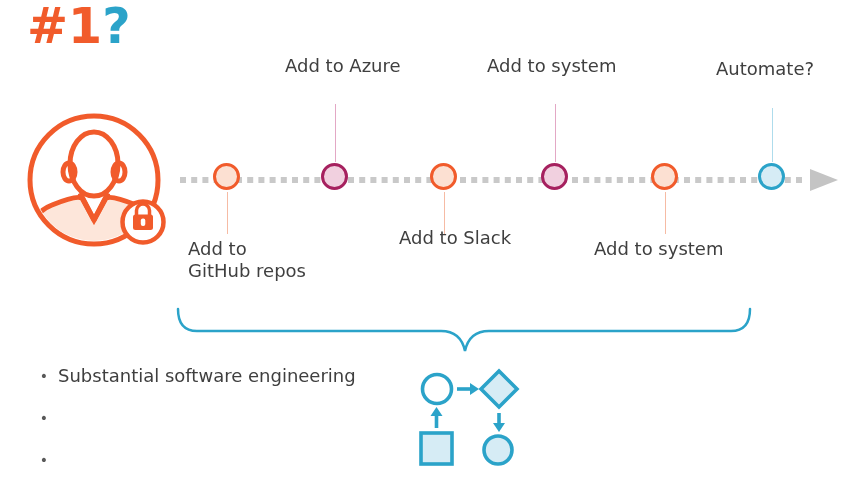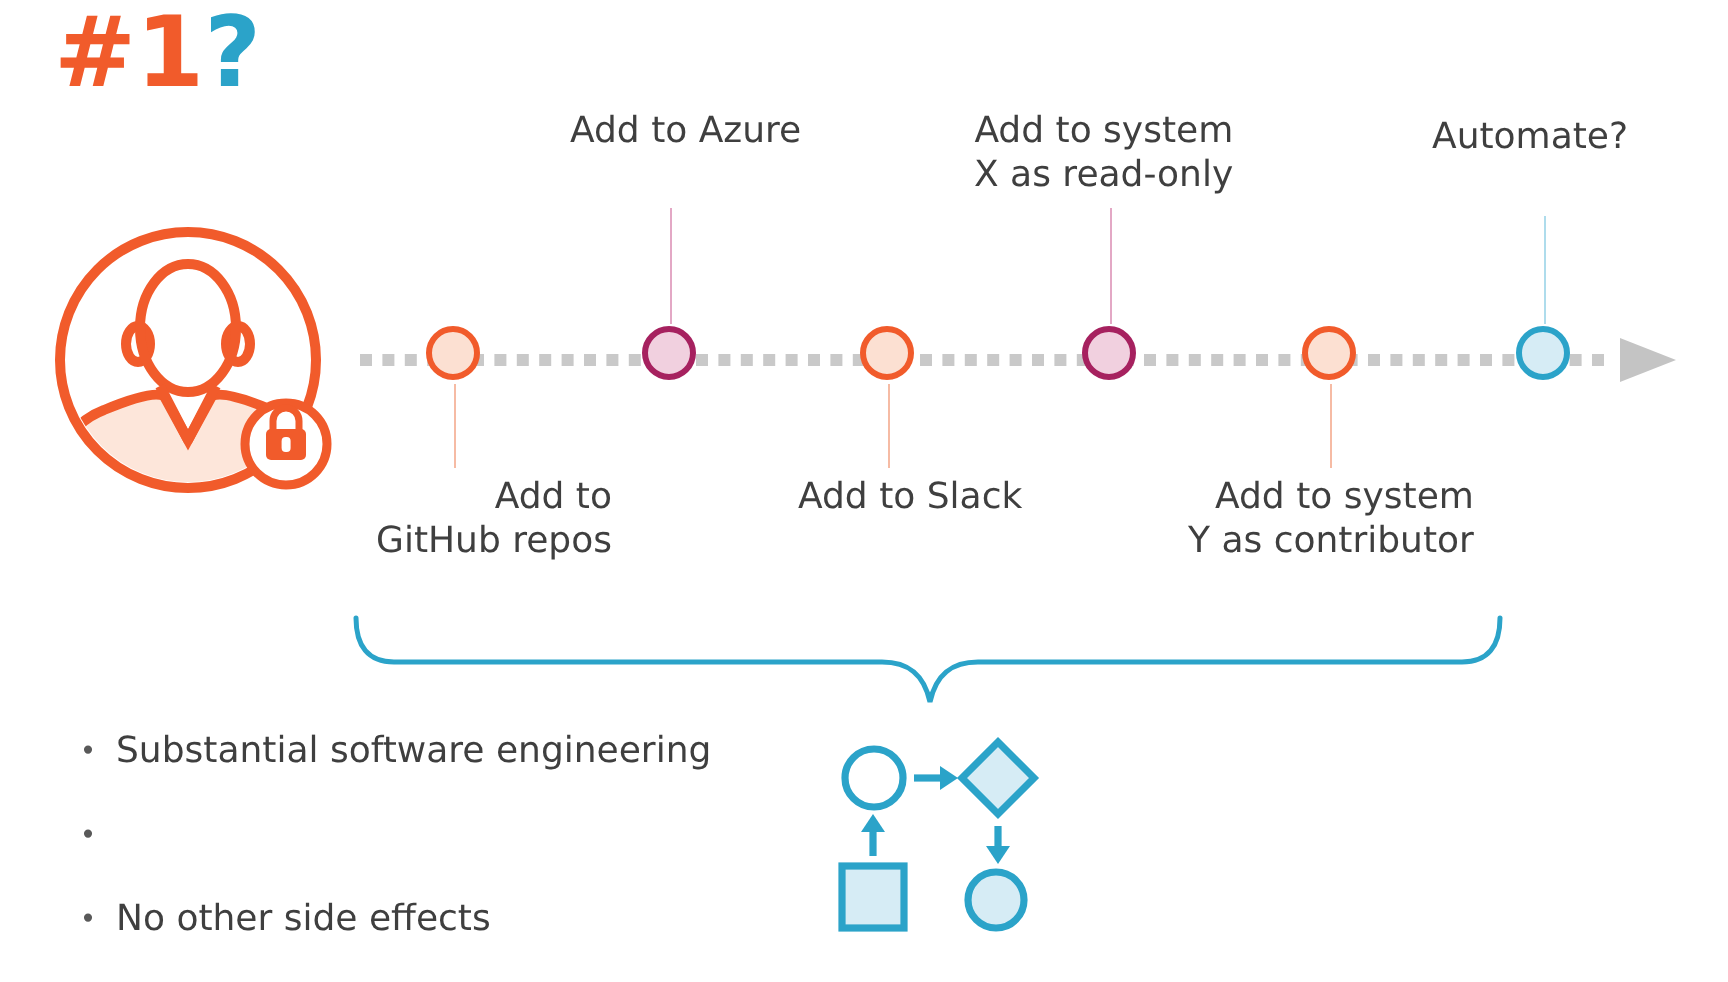--- a/index.html
+++ b/index.html
@@ -19,21 +19,21 @@
   .dot { position:absolute; width:21px; height:21px; border-radius:50%; box-sizing:content-box; border:3px solid #000; }
   .dot.orange  { border-color:var(--orange,#F15B2B);  background:var(--orange-fill,#FCE0D2); }
   .dot.magenta { border-color:var(--magenta,#A6215F); background:var(--magenta-fill,#F1D0DF); }
   .dot.blue    { border-color:var(--blue,#2BA3C9);    background:var(--blue-fill,#D6ECF5); }
 
   .leader { position:absolute; width:1px; }
   .leader.orange  { background:#F6BBA4; }
   .leader.magenta { background:#E3A8C5; }
   .leader.blue    { background:#AEDCEC; }
 
-  .ms-label { position:absolute; font-size:18px; line-height:22px; color:var(--text,#3f3f3f); white-space:nowrap;text-align:right; }
+  .ms-label { position:absolute; font-size:18px; line-height:22px; color:var(--text,#3f3f3f); white-space:nowrap; }
   .ms-label span { display:block; }
 
   .brace-svg { position:absolute; left:170px; top:303px; }
   .brace-path { fill:none; stroke:var(--blue,#2BA3C9); stroke-width:2.5; stroke-linecap:round; }
 
   .bullets { position:absolute; left:30px; top:364px; }
   .bullet-row { display:flex; align-items:flex-start; height:42px; font-size:18px; color:var(--text,#3f3f3f); }
   .bullet-glyph { width:28px; text-align:center; color:#595959; font-size:14px; line-height:24px; }
   .bullet-text { line-height:23px; }
 
@@ -93,53 +93,50 @@
   <div class="dot orange" style="left:430px; top:163px;"></div>
   <div class="dot magenta" style="left:541px; top:163px;"></div>
   <div class="dot orange" style="left:651px; top:163px;"></div>
   <div class="dot blue" style="left:758px; top:163px;"></div>
 
   <div class="ms-label" style="left:285px; top:55px;">
     <span>Add to Azure</span>
   </div>
   <div class="ms-label" style="left:487px; top:55px;">
     <span>Add to system</span>
-    <span>X as read-only</span>
   </div>
   <div class="ms-label" style="left:188px; top:238px;">
     <span>Add to</span>
     <span>GitHub repos</span>
   </div>
 
   <div class="ms-label" style="left:716px; top:58px;">
     <span>Automate?</span>
   </div>
-  <div class="ms-label" style="left:399px; top:238px;">
+  <div class="ms-label" style="left:399px; top:227px;">
     <span>Add to Slack</span>
   </div>
   <div class="ms-label" style="left:594px; top:238px;">
     <span>Add to system</span>
-    <span>Y as contributor</span>
   </div>
 
   <svg class="brace-svg" width="590" height="56" viewBox="0 0 590 56">
     <path class="brace-path" d="M 8,6 C 8,20 14,28 27,28 L 271,28 C 284,28 292,34 295,48 C 298,34 306,28 319,28 L 561,28 C 574,28 580,20 580,6"></path>
   </svg>
 
   <div class="bullets">
     <div class="bullet-row">
       <span class="bullet-glyph">•</span>
       <span class="bullet-text">Substantial software engineering</span>
     </div>
     <div class="bullet-row">
       <span class="bullet-glyph">•</span>
     </div>
     <div class="bullet-row">
       <span class="bullet-glyph">•</span>
-      <span class="bullet-text">No other side effects</span>
     </div>
   </div>
 
   <svg class="flow-svg" width="108" height="108" viewBox="0 0 108 108">
     <circle cx="23" cy="24" r="14.5" class="flow-stroke flow-fill-white"></circle>
     <line x1="43" y1="24" x2="56" y2="24" class="flow-stroke"></line>
     <polygon points="56,18 65,24 56,30" class="flow-head"></polygon>
     <path d="M 85,6 L 103,24 L 85,42 L 67,24 Z" class="flow-stroke flow-fill-light"></path>
     <line x1="85" y1="48" x2="85" y2="58" class="flow-stroke"></line>
     <polygon points="79,58 85,67 91,58" class="flow-head"></polygon>

